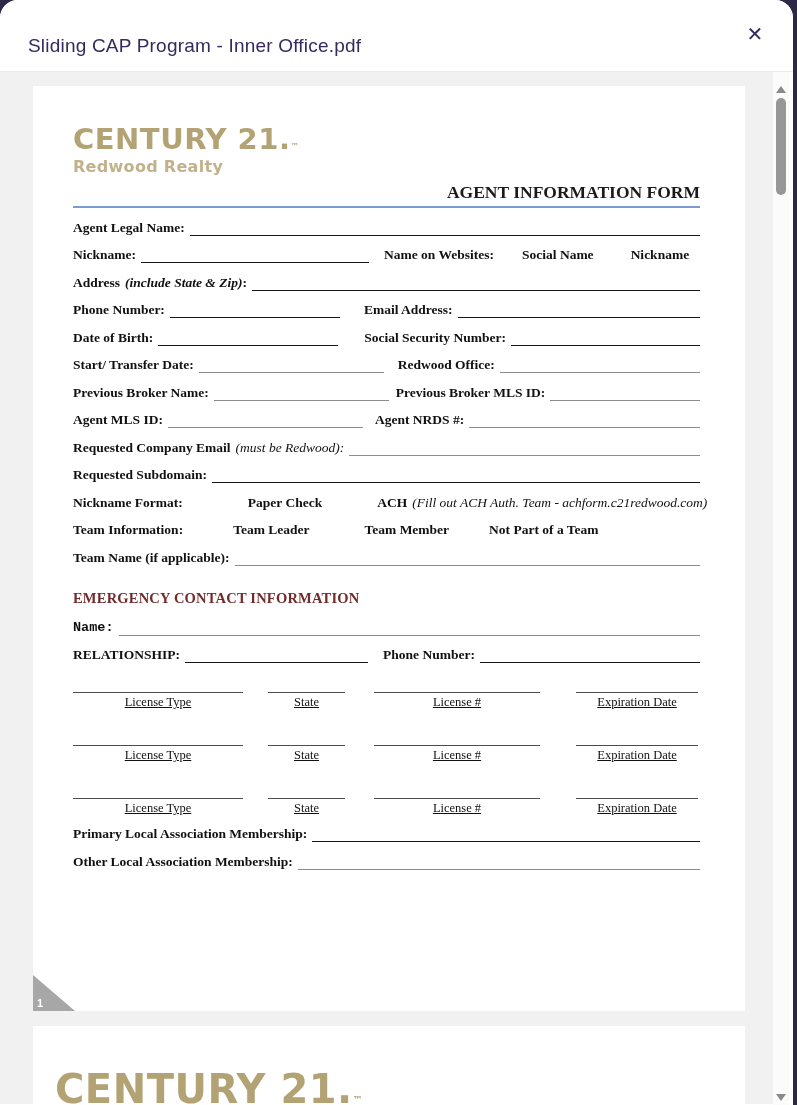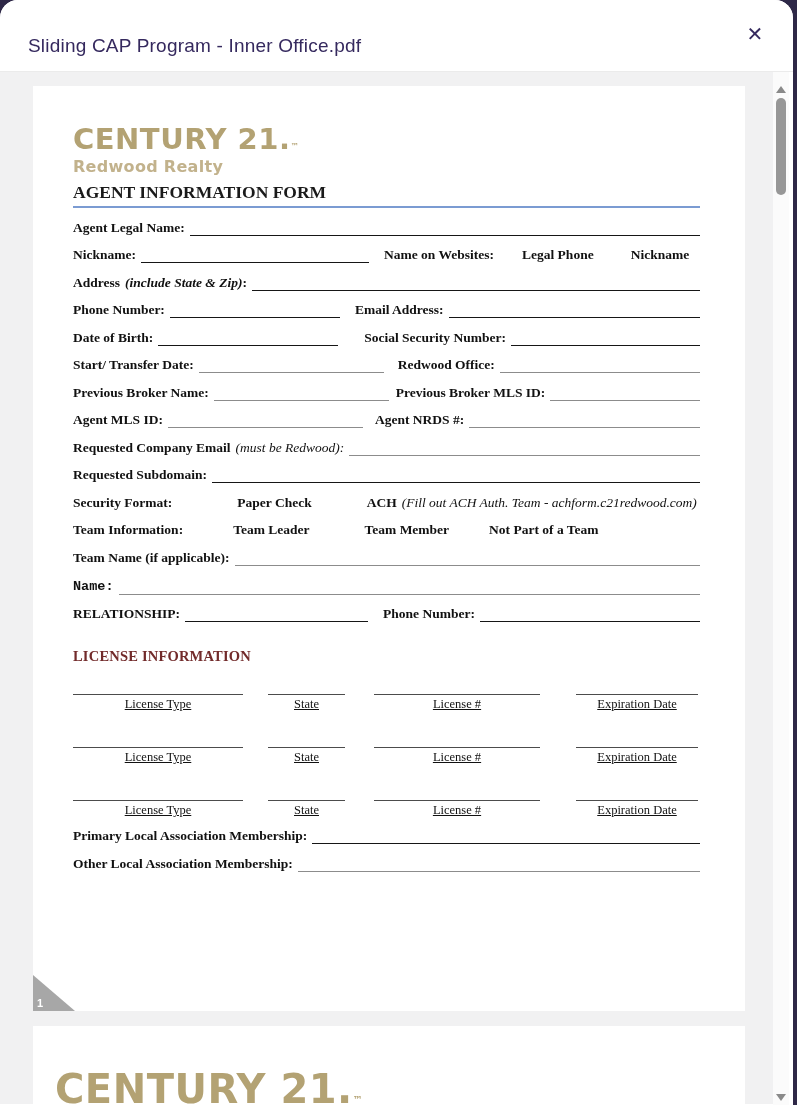--- a/index.html
+++ b/index.html
@@ -23,21 +23,21 @@
   .page1 { height:925px; }
   .page2 { height:190px; margin-top:15px; padding:40px 0 0 22px; }
 
   
   .logo-block { padding:38px 0 0 40px; }
   .brand { font-family:"DejaVu Sans", sans-serif; font-weight:bold; font-size:29px;
            color:#b3a273; letter-spacing:.5px; line-height:1.05; }
   .brand .tm { font-size:8px; vertical-align:baseline; color:#b3a273; }
   .brand-sub { font-family:"DejaVu Sans", sans-serif; font-weight:bold; font-size:16px;
                color:#c2b28c; letter-spacing:.3px; margin-top:3px; }
-  .form-title { text-align:left; font-family:"Liberation Serif", serif; font-weight:bold;
+  .form-title { text-align:right; font-family:"Liberation Serif", serif; font-weight:bold;
                 font-size:17.5px; color:#1a1a1a; margin-top:6px; }
   .content { padding:0 45px 0 40px; font-family:"Liberation Serif", serif; color:#111; }
   .title-rule { height:2px; background:#7b9bd2; margin-top:3px; }
 
   .row { display:flex; align-items:flex-end; font-size:13.5px; font-weight:bold;
          line-height:17px; margin-top:10.5px; white-space:nowrap; }
   .row:first-of-type { margin-top:20px; }
   .lbl { flex:none; }
   .it  { font-style:italic; }
   .reg { font-weight:normal; }
@@ -55,21 +55,21 @@
   .lic-row + .lic-row { margin-top:23px; }
   .lic-lines, .lic-labels { display:flex; }
   .lic-lines span { height:12px; border-bottom:1px solid #4c4c4c; }
   .lic-labels span { text-align:center; font-size:12.5px; font-weight:normal; line-height:17px; margin-top:1px;text-decoration:underline; }
   .c1 { width:170px; } .g1 { width:25px; border:none !important; }
   .c2 { width:77px;  } .g2 { width:29px; border:none !important; }
   .c3 { width:166px; } .g3 { width:36px; border:none !important; }
   .c4 { width:122px; }
 
   .mt16 { margin-top:8px; } .mt12 { margin-top:12px;font-family:Liberation Mono, monospace; }
-  .ml5 {margin-left:5px;} .ml7 {margin-left:7px;} .ml8 {margin-left:15px;} .ml14{margin-left:14px;} .ml15{margin-left:15px;}
+  .ml5 {margin-left:5px;} .ml7 {margin-left:7px;} .ml8 {margin-left:24px;} .ml14{margin-left:14px;} .ml15{margin-left:15px;}
   .ml20{margin-left:12px;} .ml26{margin-left:26px;} .ml28{margin-left:28px;}
   .ml37{margin-left:37px;} .ml40{margin-left:40px;} .ml50{margin-left:50px;}
   .ml55{margin-left:55px;} .ml65{margin-left:65px;} .w170{width:170px;} .w175{width:175px;} .w180{width:180px;}
   .w183{width:183px;} .w185{width:185px;} .w195{width:195px;} .w228{width:228px;}
 
   
   .corner { position:absolute; left:0; bottom:0; width:42px; height:36px;
             background:#a7a7a7; -webkit-clip-path:polygon(0 0,100% 100%,0 100%);
             clip-path:polygon(0 0,100% 100%,0 100%); }
   .pagenum { position:absolute; left:4px; bottom:2px; color:#fff;
@@ -113,21 +113,21 @@
 
         <div class="row">
           <span class="lbl">Agent Legal Name:</span>
           <span class="fill u ml5"></span>
         </div>
 
         <div class="row">
           <span class="lbl">Nickname:</span>
           <span class="wx u w228 ml5"></span>
           <span class="lbl ml15">Name on Websites:</span>
-          <span class="lbl ml28">Legal Phone</span>
+          <span class="lbl ml28">Social Name</span>
           <span class="lbl ml37">Nickname</span>
         </div>
 
         <div class="row">
           <span class="lbl">Address</span>
           <span class="lbl it ml5">(include State &amp; Zip)</span>
           <span class="lbl">:</span>
           <span class="fill u ml5"></span>
         </div>
 
@@ -171,52 +171,52 @@
           <span class="lbl it reg ml5">(must be Redwood):</span>
           <span class="fill ut ml5"></span>
         </div>
 
         <div class="row">
           <span class="lbl">Requested Subdomain:</span>
           <span class="fill u ml5"></span>
         </div>
 
         <div class="row">
-          <span class="lbl">Security Format:</span>
+          <span class="lbl">Nickname Format:</span>
           <span class="lbl ml65">Paper Check</span>
           <span class="lbl ml55">ACH</span>
           <span class="lbl it reg ml5">(Fill out ACH Auth. Team - achform.c21redwood.com)</span>
         </div>
 
         <div class="row">
           <span class="lbl">Team Information:</span>
           <span class="lbl ml50">Team Leader</span>
           <span class="lbl ml55">Team Member</span>
           <span class="lbl ml40">Not Part of a Team</span>
         </div>
 
         <div class="row">
           <span class="lbl">Team Name (if applicable):</span>
           <span class="fill ut ml5"></span>
         </div>
 
+        <div class="sec-hdr hdr-emergency">EMERGENCY CONTACT INFORMATION</div>
 
         <div class="row mt12">
           <span class="lbl">Name:</span>
           <span class="fill ut ml5"></span>
         </div>
 
         <div class="row">
           <span class="lbl">RELATIONSHIP:</span>
           <span class="wx u w183 ml5"></span>
           <span class="lbl ml15">Phone Number:</span>
           <span class="fill u ml5"></span>
         </div>
 
-        <div class="sec-hdr hdr-license">LICENSE INFORMATION</div>
 
         <div class="lic-row">
           <div class="lic-lines">
             <span class="c1"></span>
               <span class="g1"></span>
               <span class="c2"></span>
               <span class="g2"></span>
               <span class="c3"></span>
               <span class="g3"></span>
               <span class="c4"></span>

